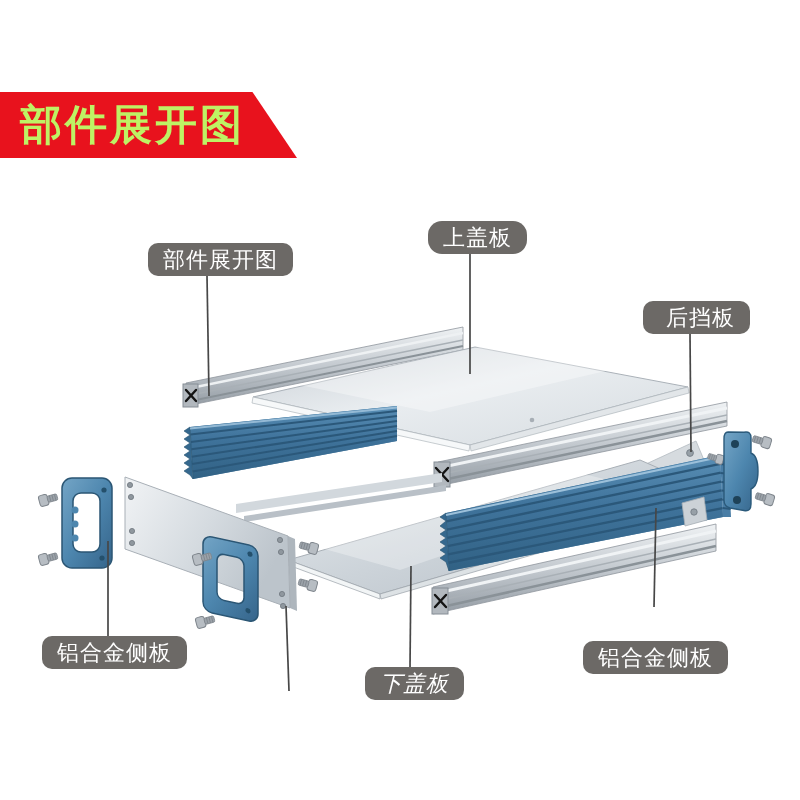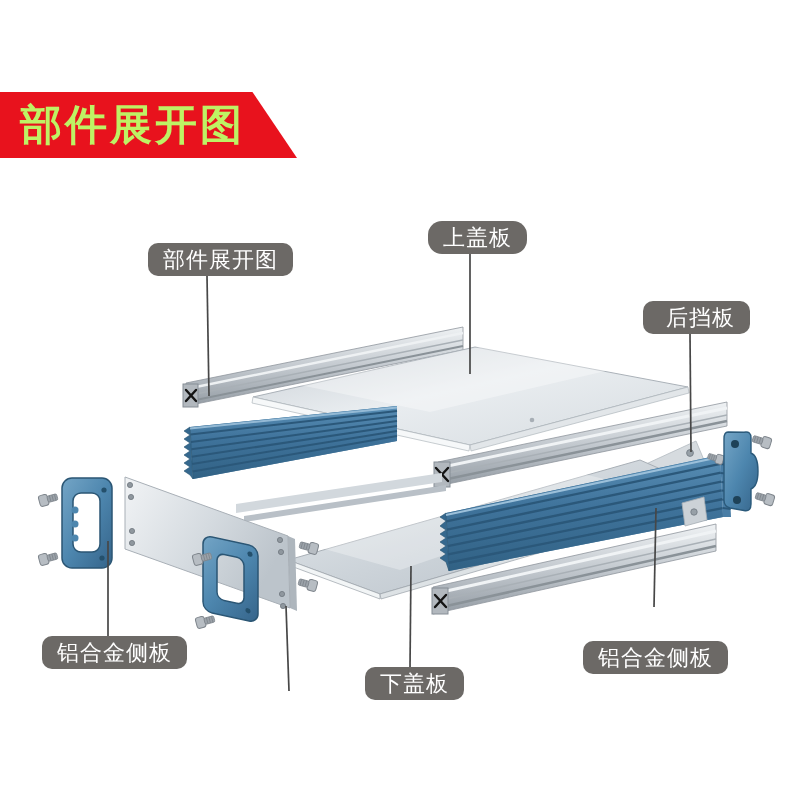--- a/index.html
+++ b/index.html
@@ -233,15 +233,15 @@
     </g>
   </svg>
 
   <div class="banner">部件展开图</div>
 
   <div class="chip" style="left:148px;top:243px;">部件展开图</div>
   <div class="chip" style="left:428px;top:221px;border-radius:14px;">上盖板</div>
   <div class="chip" style="left:643px;top:301px;padding-left:23px;">后挡板</div>
   <div class="chip" style="left:583px;top:629px;margin-top:12px;">铝合金侧板</div>
   <div class="chip" style="left:42px;top:636px;">铝合金侧板</div>
-  <div class="chip" style="left:365px;top:667px;">下盖板</div>
+  <div class="chip" style="left:365px;top:667px;font-style:italic;">下盖板</div>
 
 </div>
 
 </body></html>

